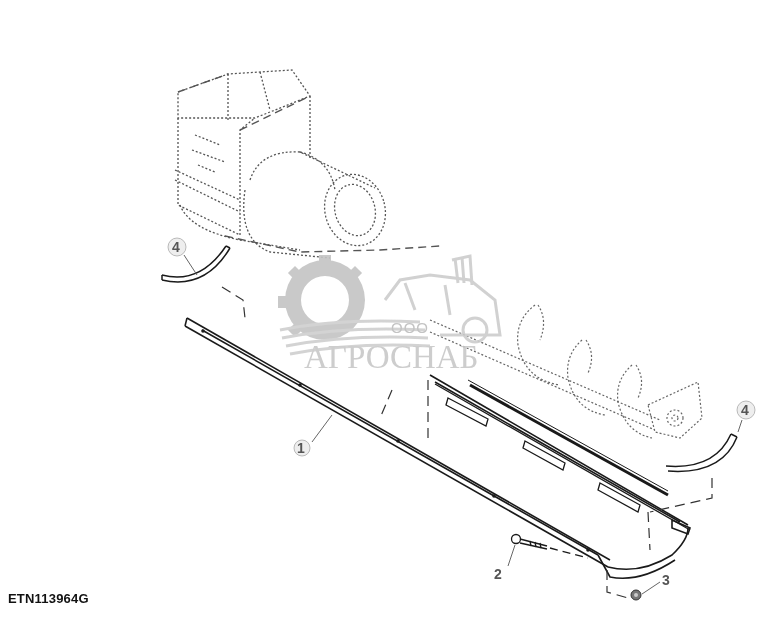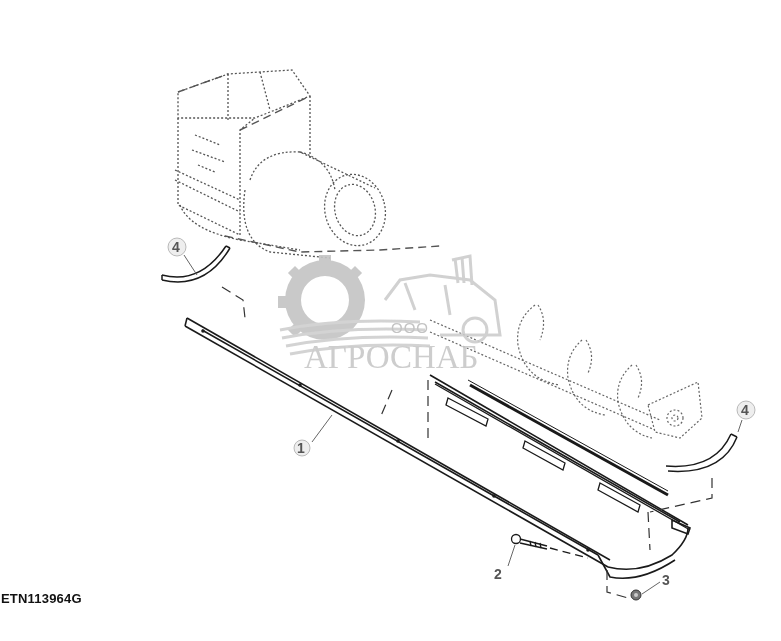--- a/index.html
+++ b/index.html
@@ -1,18 +1,18 @@
 <!DOCTYPE html>
 <html><head>
   <meta charset="utf-8">
   <style>
     html, body { margin: 0; padding: 0; background: #ffffff; }
     body { width: 781px; height: 641px; position: relative; overflow: hidden; font-family: "Liberation Sans", sans-serif; }
     .canvas { position: absolute; left: 0; top: 0; width: 781px; height: 641px; }
-    .figure-id { position: absolute; left: 1px; top: 591px; font-family: "Liberation Sans", sans-serif; font-weight: bold; font-size: 13px; color: #111; letter-spacing: 0.2px; }
+    .figure-id { position: absolute; left: 8px; top: 591px; font-family: "Liberation Sans", sans-serif; font-weight: bold; font-size: 13px; color: #111; letter-spacing: 0.2px; }
     .callout-text { font-family: "Liberation Sans", sans-serif; font-weight: bold; font-size: 14px; fill: #555; }
     .wm-text { font-family: "Liberation Serif", serif; font-size: 33px; fill: #c8c8c8; }
     .wm-small { font-family: "Liberation Sans", sans-serif; font-size: 15px; fill: #bdbdbd; letter-spacing: 1px; }
   </style>
 </head>
 <body>
 
 <svg class="canvas" width="781" height="641" viewBox="0 0 781 641" xmlns="http://www.w3.org/2000/svg">
 
   <g fill="none" stroke="#555" stroke-width="1.3" stroke-dasharray="2 2">

